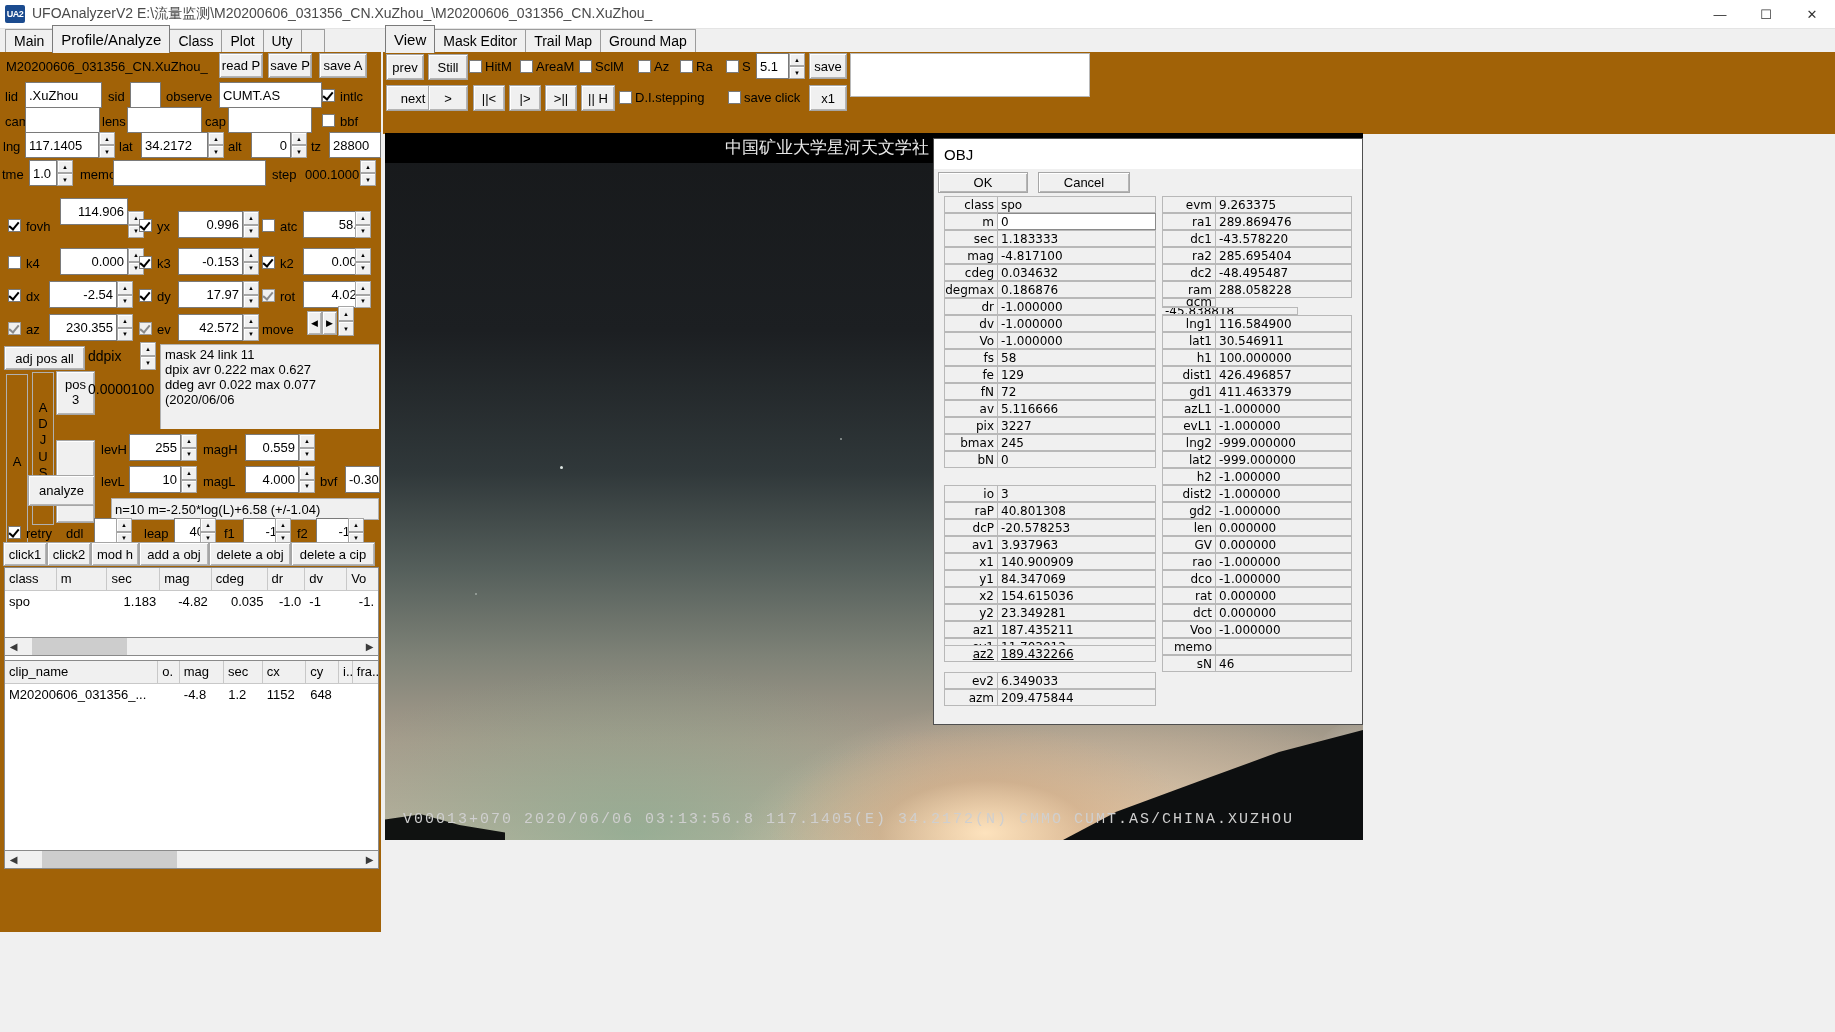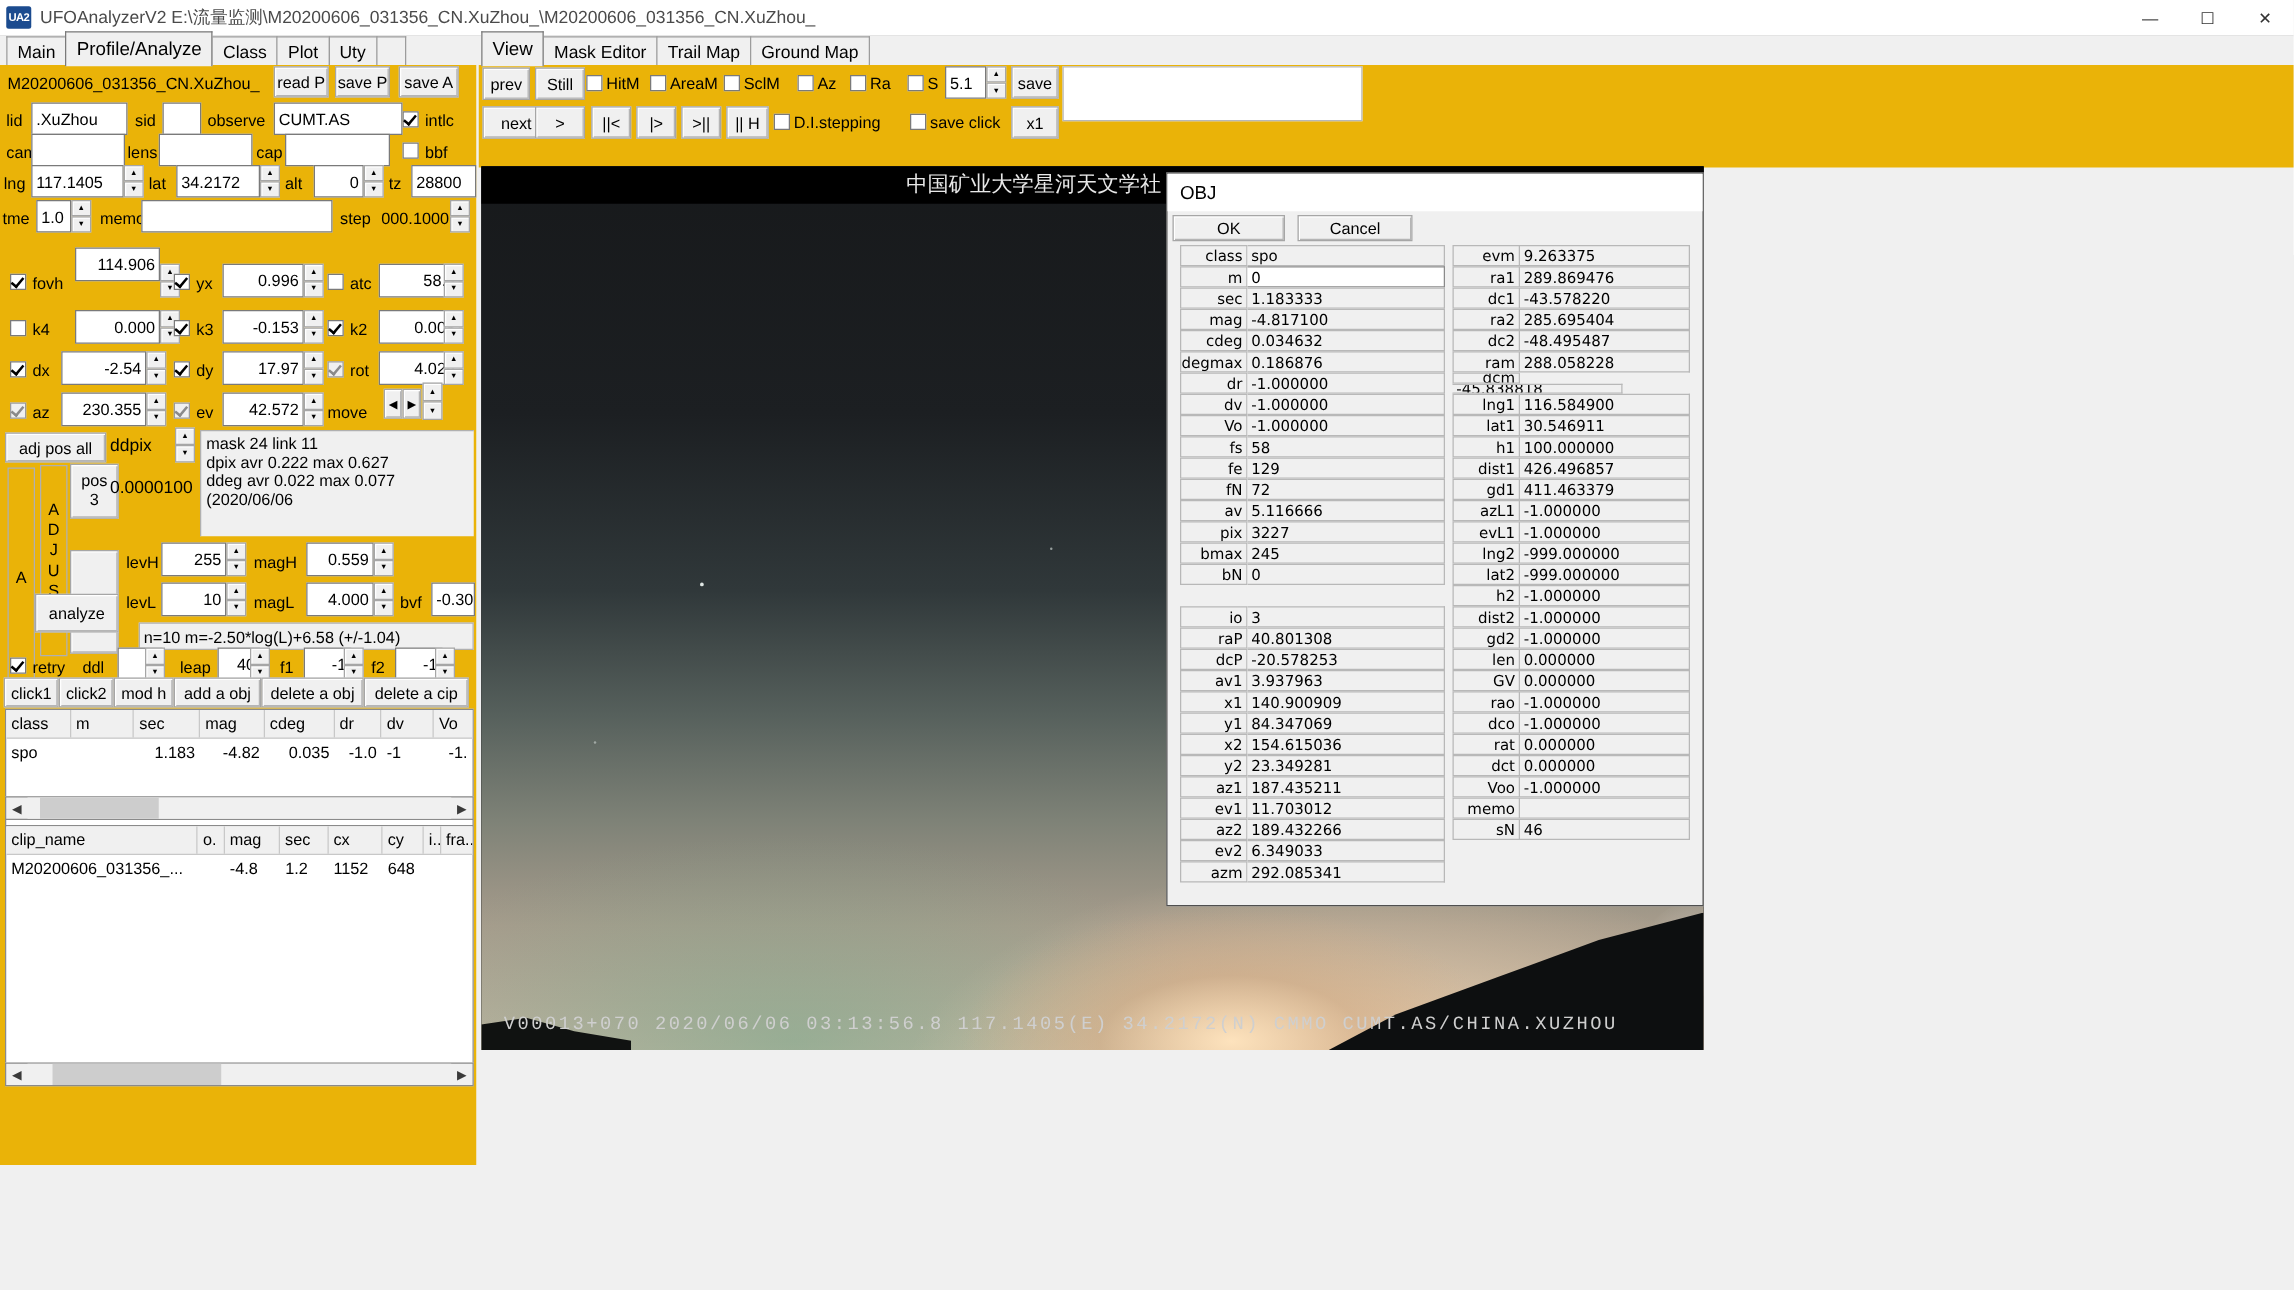--- a/index.html
+++ b/index.html
@@ -7,21 +7,21 @@
   #app{position:relative;width:1835px;height:1032px;background:#f0f0f0;}
 
   
   .titlebar{position:absolute;left:0;top:0;width:1835px;height:28px;background:#ffffff;border-bottom:1px solid #e4e4e4;display:flex;align-items:center;}
   .tb-icon{width:20px;height:18px;margin-left:5px;margin-right:7px;background:#1b4b8f;color:#fff;font-size:9px;font-weight:bold;display:flex;align-items:center;justify-content:center;border-radius:2px;letter-spacing:-0.5px;}
   .tb-title{font-size:14px;color:#4a4a4a;white-space:nowrap;}
   .tb-controls{margin-left:auto;display:flex;height:28px;}
   .tb-btn{width:46px;height:28px;display:flex;align-items:center;justify-content:center;font-size:13px;color:#333;}
 
   
-  .panel{position:absolute;background:#eab308;}
+  .panel{position:absolute;background:#a16207;}
   .lbl{font-size:13px;color:#000;white-space:nowrap;line-height:1;}
   .tf{position:absolute;background:#fff;border:1px solid #7a7a7a;box-sizing:border-box;font-size:13px;
       display:flex;align-items:center;padding:0 3px;white-space:nowrap;overflow:hidden;font-family:"Liberation Sans",sans-serif;}
   .tf.r{justify-content:flex-end;}
   .btn{position:absolute;background:#f0f0f0;border:1px solid #a6a6a6;box-sizing:border-box;display:flex;
        align-items:center;justify-content:center;font-size:13px;white-space:nowrap;
        box-shadow: inset 1px 1px 0 #fff, inset -1px -1px 0 #b5b5b5;}
   .spin{position:absolute;width:16px;box-sizing:border-box;display:flex;flex-direction:column;}
   .spin > div{flex:1;border:1px solid #a6a6a6;background:#f0f0f0;display:flex;align-items:center;justify-content:center;font-size:6px;box-sizing:border-box;box-shadow: inset 1px 1px 0 #fff;}
   .cbx{position:absolute;width:13px;height:13px;border:1px solid #7a7a7a;background:#fff;box-sizing:border-box;}
@@ -578,31 +578,31 @@
           <div class="of-val" style="width: 158px;">23.349281</div>
         </div>
         <div class="of-row" style="top: 425px; left: 0px;">
           <div class="of-lab">az1</div>
           <div class="of-val" style="width: 158px;">187.435211</div>
         </div>
         <div class="of-row" style="top: 442px; left: 0px;">
           <div class="of-lab">ev1</div>
           <div class="of-val" style="width: 158px;">11.703012</div>
         </div>
-        <div class="of-row" style="top: 459px; left: 0px;">
+        <div class="of-row" style="top: 449px; left: 0px; text-decoration: underline;">
           <div class="of-lab">az2</div>
           <div class="of-val" style="width: 158px;">189.432266</div>
         </div>
         <div class="of-row" style="top: 476px; left: 0px;">
           <div class="of-lab">ev2</div>
           <div class="of-val" style="width: 158px;">6.349033</div>
         </div>
         <div class="of-row" style="top: 493px; left: 0px;">
           <div class="of-lab">azm</div>
-          <div class="of-val" style="width: 158px;">292.085341</div>
+          <div class="of-val" style="width: 158px;">209.475844</div>
         </div>
       </div>
     <div id="obj-right-col" style="position:absolute;left:228px;top:57px;">
         <div class="of-row" style="top: 0px; left: 0px;">
           <div class="of-lab">evm</div>
           <div class="of-val" style="width: 136px;">9.263375</div>
         </div>
         <div class="of-row" style="top: 17px; left: 0px;">
           <div class="of-lab">ra1</div>
           <div class="of-val" style="width: 136px;">289.869476</div>

